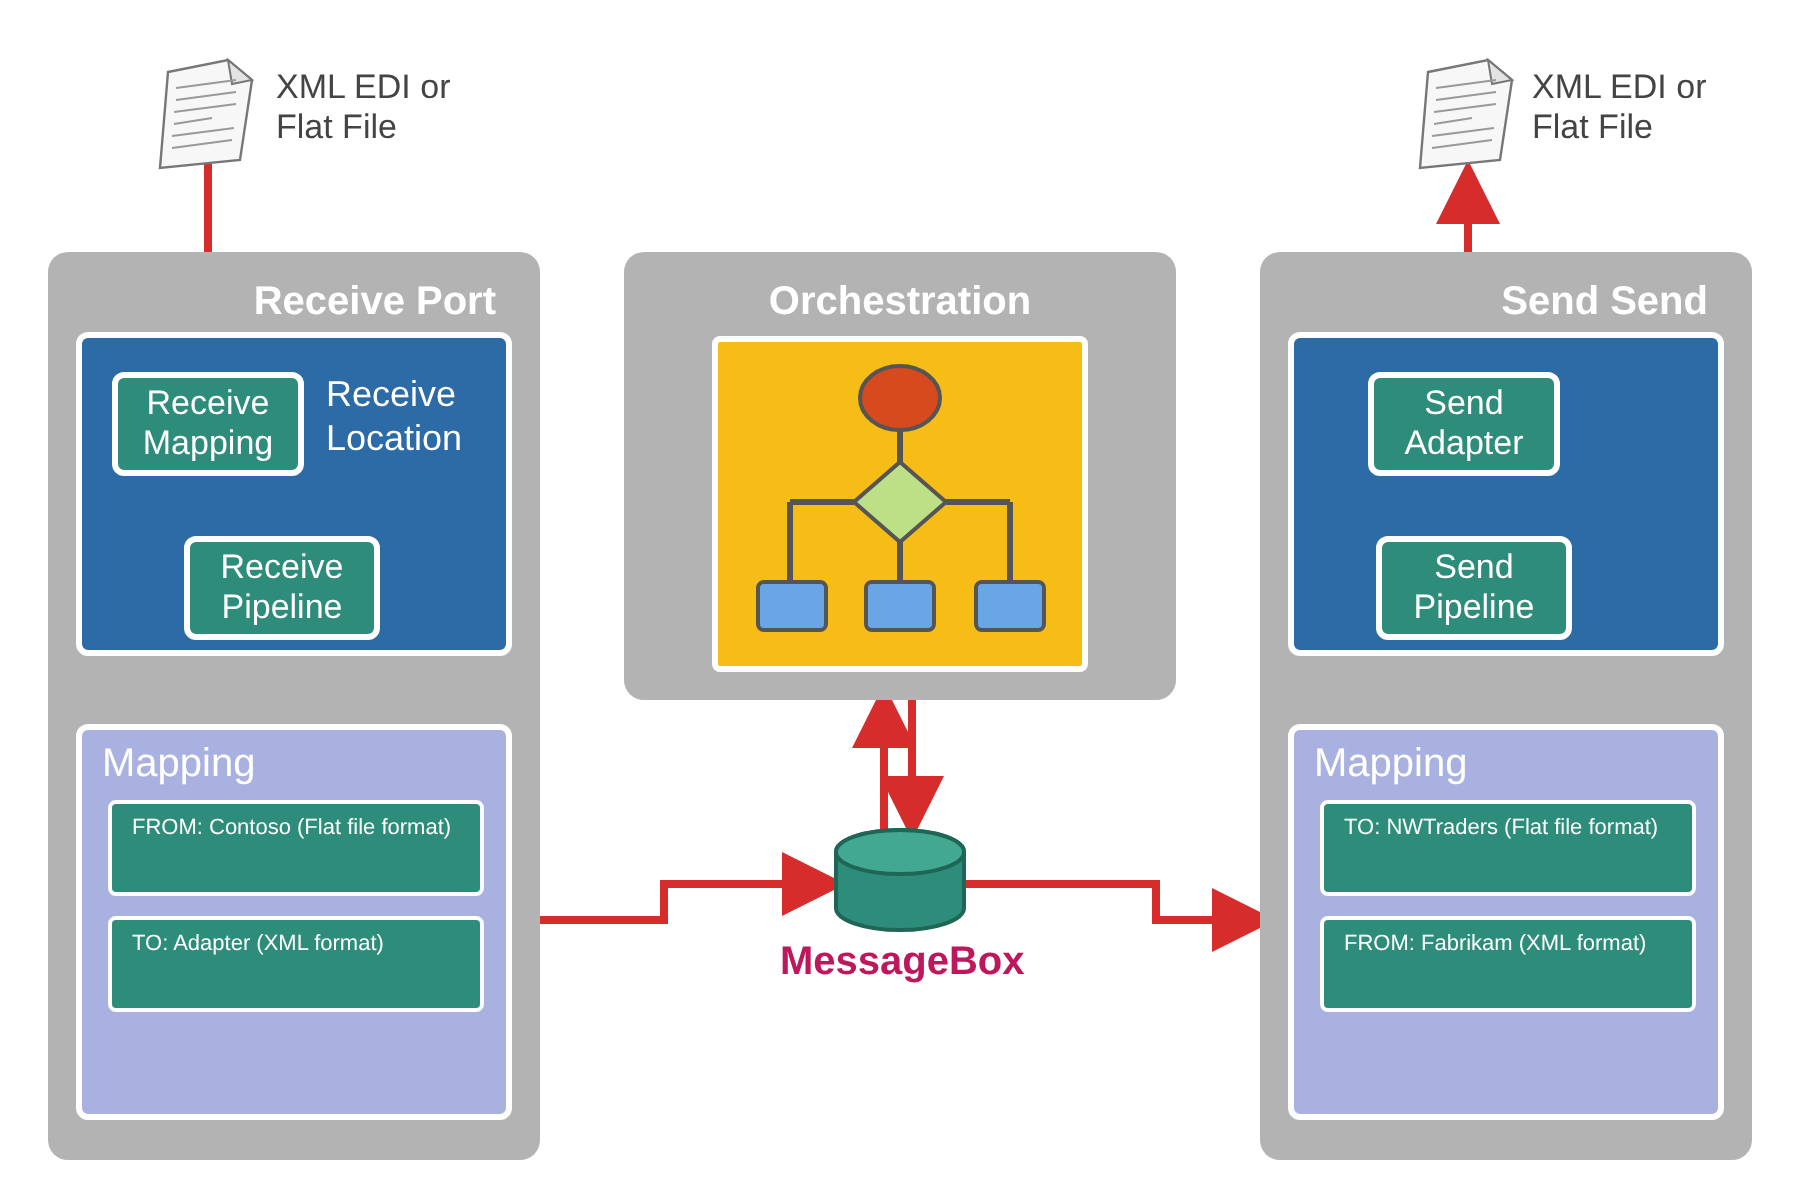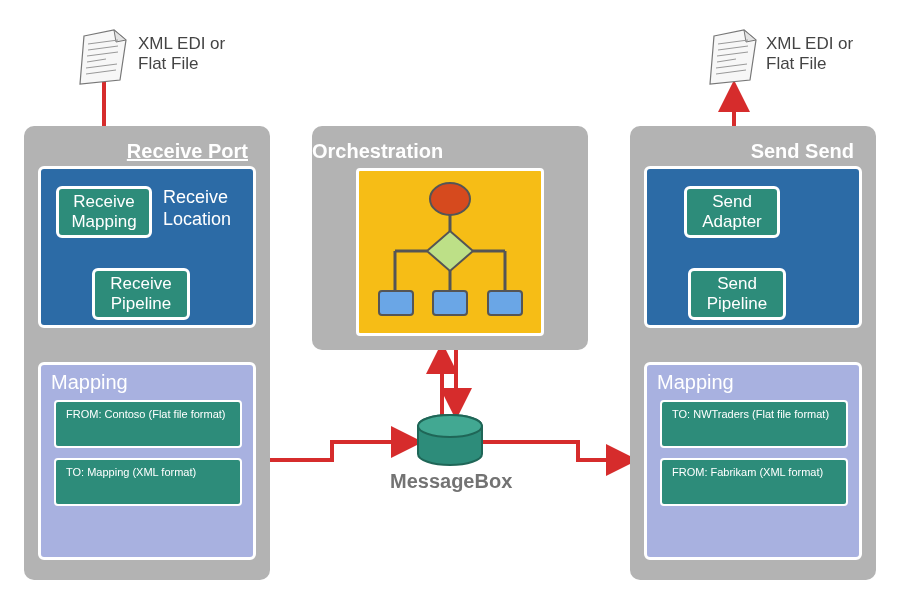--- a/index.html
+++ b/index.html
@@ -1,21 +1,21 @@
 <!DOCTYPE html>
 <html><head>
 <meta charset="utf-8">
 <style>
   * { box-sizing: border-box; margin: 0; padding: 0; }
   body { font-family: "Segoe UI", Arial, sans-serif; background: #fff; width: 910px; height: 600px; position: relative; }
   .canvas { position: relative; width: 910px; height: 600px; }
 
   
   .panel { position: absolute; background: #b3b3b3; border-radius: 10px; }
-  .panel-title { color: #fff; font-size: 20px; font-weight: 600; }
+  .panel-title { color: #fff; font-size: 20px; font-weight: 600; text-align: center; }
 
   
   .loc-box { position: absolute; background: #2c6ba6; border: 3px solid #fff; border-radius: 6px; }
   .loc-label { color: #fff; font-size: 18px; line-height: 1.2; }
 
   
   .g-box { position: absolute; background: #2d8c7a; border: 3px solid #fff; border-radius: 6px; color: #fff; display: flex; align-items: center; justify-content: center; text-align: center; font-size: 17px; line-height: 1.15; padding: 4px 8px; }
 
   
   .map-box { position: absolute; background: #a8b1e0; border: 3px solid #fff; border-radius: 6px; }
@@ -25,21 +25,21 @@
 
   
   .orch-box { position: absolute; background: #f6bd16; border: 3px solid #fff; border-radius: 4px; }
 
   
   .doc-icon { position: absolute; }
 
   
   .arrow-layer { position: absolute; left: 0; top: 0; width: 910px; height: 600px; pointer-events: none; }
 
-  .msgbox-label { position: absolute; font-size: 20px; font-weight: 700; color: #737373; text-align: center; }
+  .msgbox-label { position: absolute; font-size: 20px; font-weight: 700; color: #be185d; text-align: center; }
 </style>
 </head>
 <body>
 
 <div class="canvas">
 
   <svg class="arrow-layer" viewBox="0 0 910 600">
     <defs>
       <marker id="ah" markerWidth="8" markerHeight="8" refX="6" refY="4" orient="auto">
         <path d="M0,0 L8,4 L0,8 Z" fill="#d62c2c"></path>
@@ -88,34 +88,34 @@
       <line x1="10" y1="22" x2="40" y2="18" stroke="#999" stroke-width="1"></line>
       <line x1="9" y1="28" x2="40" y2="24" stroke="#999" stroke-width="1"></line>
       <line x1="9" y1="34" x2="28" y2="31" stroke="#999" stroke-width="1"></line>
       <line x1="8" y1="40" x2="39" y2="36" stroke="#999" stroke-width="1"></line>
       <line x1="8" y1="46" x2="38" y2="42" stroke="#999" stroke-width="1"></line>
     </svg>
   </div>
   <div style="position:absolute; left:766px; top:34px; font-size:17px; color:#444; width:110px; line-height:1.2;">XML EDI or Flat File</div>
 
   <div class="panel" style="left:24px; top:126px; width:246px; height:454px;">
-    <div class="panel-title" style="padding:14px 0 0; text-align:right; padding-right:22px;text-decoration:underline;">Receive Port</div>
+    <div class="panel-title" style="padding:14px 0 0; text-align:right; padding-right:22px;">Receive Port</div>
   </div>
 
   <div class="loc-box" style="left:38px; top:166px; width:218px; height:162px;">
     <div class="loc-label" style="position:absolute; right:12px; top:18px; width:78px;margin-left:40px;">Receive Location</div>
   </div>
   <div class="g-box" style="left:56px; top:186px; width:96px; height:52px;">Receive Mapping</div>
   <div class="g-box" style="left:92px; top:268px; width:98px; height:52px;">Receive Pipeline</div>
 
   <div class="map-box" style="left:38px; top:362px; width:218px; height:198px;">
     <div class="map-title">Mapping</div>
   </div>
   <div class="map-item" style="left:54px; top:400px; width:188px; height:48px;">FROM: Contoso (Flat file format)</div>
-  <div class="map-item" style="left:54px; top:458px; width:188px; height:48px;">TO: Mapping (XML format)</div>
+  <div class="map-item" style="left:54px; top:458px; width:188px; height:48px;">TO: Adapter (XML format)</div>
 
   <div class="panel" style="left:312px; top:126px; width:276px; height:224px;">
     <div class="panel-title" style="padding-top:14px;">Orchestration</div>
   </div>
   <div class="orch-box" style="left:356px; top:168px; width:188px; height:168px;">
     <svg width="182" height="162" viewBox="0 0 182 162">
 
       <ellipse cx="91" cy="28" rx="20" ry="16" fill="#d64a1e" stroke="#555" stroke-width="2"></ellipse>
 
       <line x1="91" y1="44" x2="91" y2="60" stroke="#555" stroke-width="3"></line>

